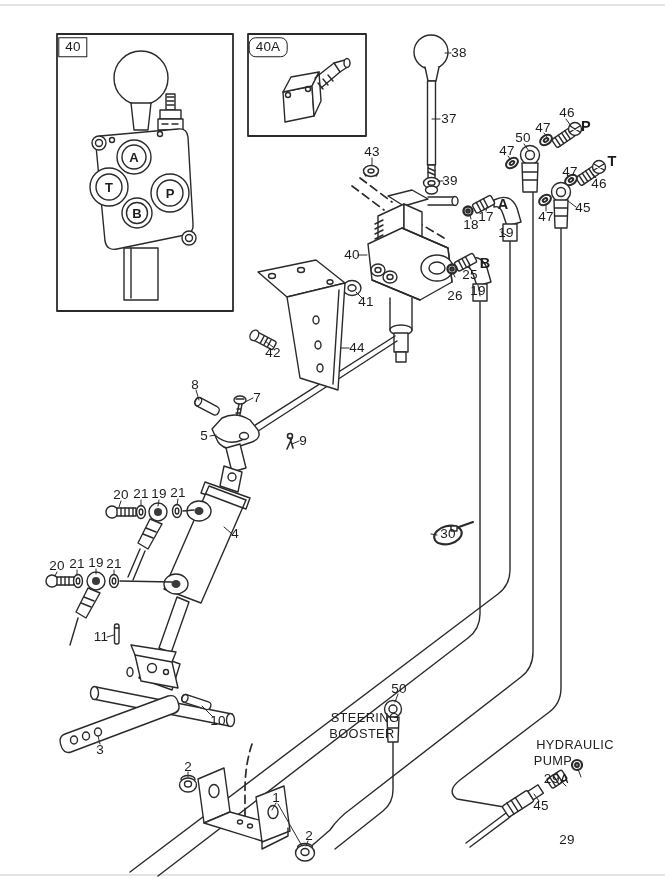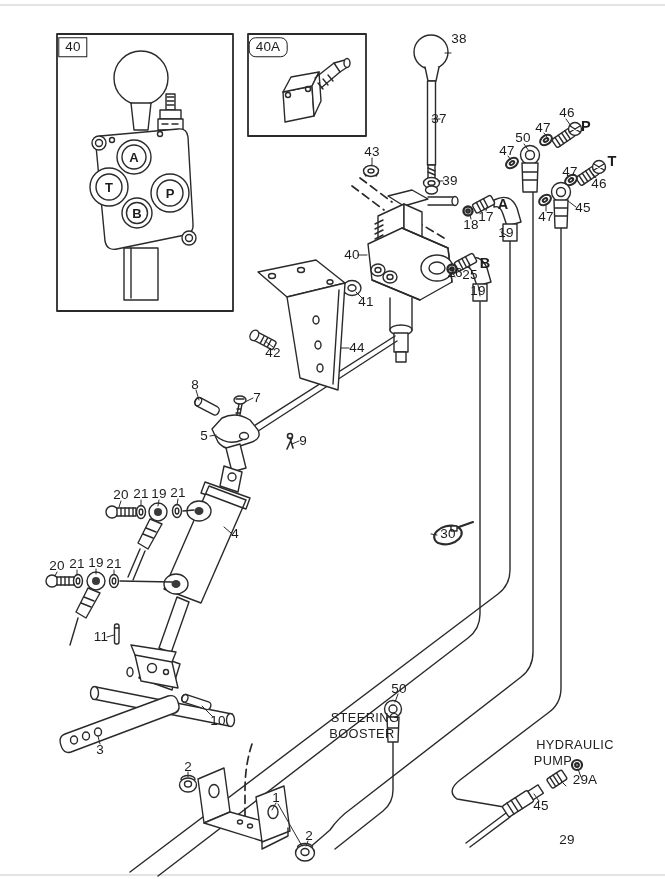--- a/index.html
+++ b/index.html
@@ -414,42 +414,42 @@
           <path d="M77,570 L77,575"></path>
     <path d="M96,569 L96,574"></path>
           <path d="M114,570 L114,574"></path>
   </g>
  </g>
 </svg>
 
 <div id="callout-layer">
       <span class="callout boxed" style="left: 73px; top: 47px;">40</span>
       <span class="callout boxed" style="left: 268px; top: 47px; border-radius: 7px;">40A</span>
-      <span class="callout" style="left: 459px; top: 39px; text-align: right;">38</span>
-      <span class="callout" style="left: 439px; top: 119px; text-align: center;">37</span>
+      <span class="callout" style="left: 459px; top: 53px; text-align: right;">38</span>
+      <span class="callout" style="left: 449px; top: 119px; text-align: center;">37</span>
       <span class="callout" style="left: 450px; top: 181px;">39</span>
       <span class="callout" style="left: 372px; top: 152px; text-align: center;">43</span>
       <span class="callout" style="left: 567px; top: 113px;">46</span>
       <span class="callout" style="left: 543px; top: 128px;">47</span>
       <span class="callout bold" style="left: 586px; top: 126px;">P</span>
       <span class="callout" style="left: 523px; top: 138px;">50</span>
       <span class="callout" style="left: 507px; top: 151px;">47</span>
       <span class="callout bold" style="left: 612px; top: 161px;">T</span>
       <span class="callout" style="left: 570px; top: 172px;">47</span>
       <span class="callout" style="left: 599px; top: 184px;">46</span>
       <span class="callout" style="left: 583px; top: 208px;">45</span>
       <span class="callout" style="left: 546px; top: 217px;">47</span>
       <span class="callout bold" style="left: 503px; top: 204px;">A</span>
       <span class="callout" style="left: 486px; top: 217px;">17</span>
       <span class="callout" style="left: 471px; top: 225px;">18</span>
       <span class="callout" style="left: 506px; top: 233px;">19</span>
       <span class="callout" style="left: 352px; top: 255px;">40</span>
       <span class="callout bold" style="left: 485px; top: 263px;">B</span>
       <span class="callout" style="left: 470px; top: 275px;">25</span>
-      <span class="callout" style="left: 455px; top: 273px;">26</span>
+      <span class="callout" style="left: 455px; top: 296px;">26</span>
       <span class="callout" style="left: 478px; top: 291px;">19</span>
       <span class="callout" style="left: 366px; top: 302px;">41</span>
       <span class="callout" style="left: 357px; top: 348px;">44</span>
       <span class="callout" style="left: 273px; top: 353px;">42</span>
       <span class="callout" style="left: 195px; top: 385px;">8</span>
       <span class="callout" style="left: 257px; top: 398px;">7</span>
       <span class="callout" style="left: 204px; top: 436px;">5</span>
       <span class="callout" style="left: 303px; top: 441px;">9</span>
       <span class="callout" style="left: 121px; top: 495px;">20</span>
       <span class="callout" style="left: 141px; top: 494px;">21</span>
@@ -463,20 +463,20 @@
       <span class="callout" style="left: 114px; top: 564px;">21</span>
       <span class="callout" style="left: 101px; top: 637px;">11</span>
       <span class="callout" style="left: 218px; top: 721px;">10</span>
       <span class="callout" style="left: 100px; top: 750px;">3</span>
       <span class="callout" style="left: 188px; top: 767px;">2</span>
       <span class="callout" style="left: 399px; top: 689px;">50</span>
       <span class="callout caps" style="left: 365px; top: 718px;">STEERING</span>
       <span class="callout caps" style="left: 362px; top: 734px;">BOOSTER</span>
       <span class="callout caps" style="left: 575px; top: 745px;">HYDRAULIC</span>
       <span class="callout caps" style="left: 553px; top: 761px;">PUMP</span>
-      <span class="callout" style="left: 585px; top: 780px;">29A</span>
+      <span class="callout" style="left: 556px; top: 780px; font-family: Liberation Mono, monospace;">29A</span>
       <span class="callout" style="left: 567px; top: 832px; margin-top: 8px;">29</span>
       <span class="callout" style="left: 541px; top: 806px;">45</span>
       <span class="callout" style="left: 276px; top: 798px;">1</span>
       <span class="callout" style="left: 309px; top: 836px;">2</span>
     </div>
 
 </div>
 
 </body></html>

